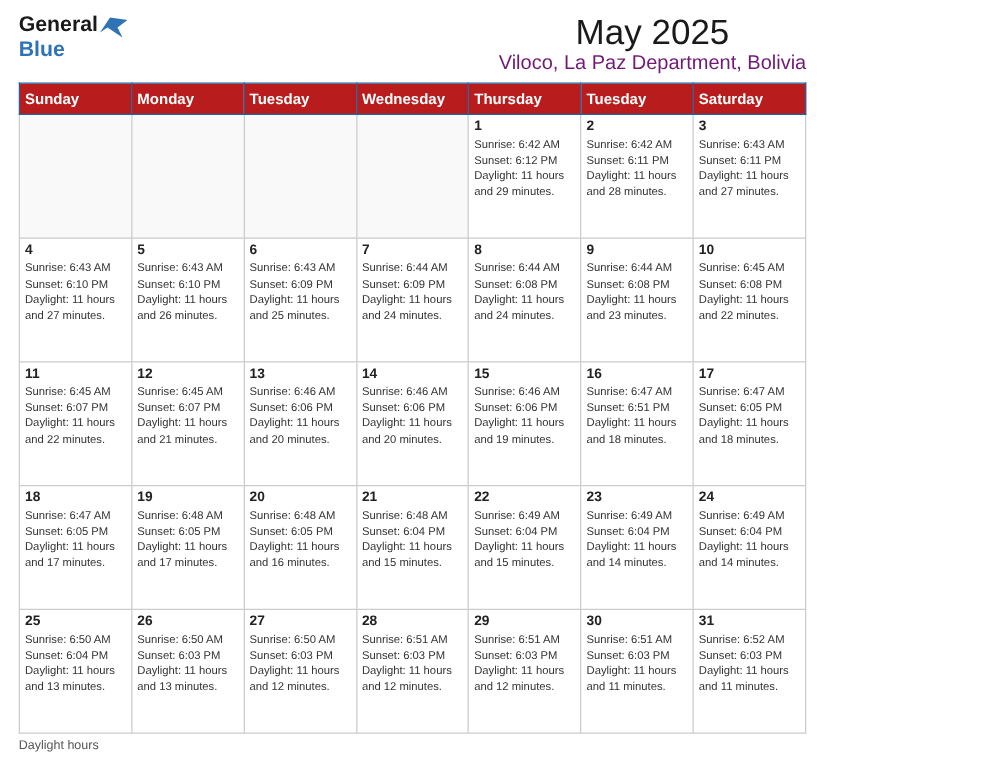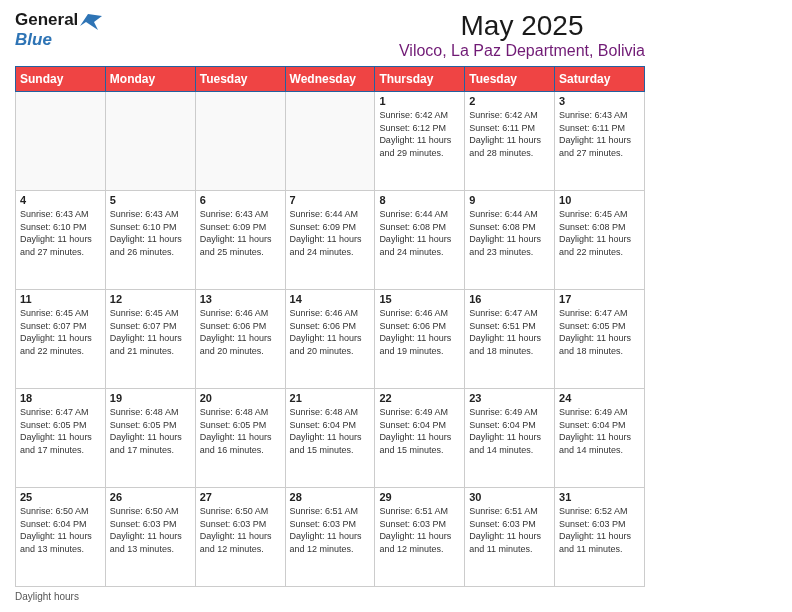--- a/index.html
+++ b/index.html
@@ -40,21 +40,21 @@
       color: #701a75;
     }
     .calendar {
       flex: 1;
       border: 1px solid #ccc;
       border-collapse: collapse;
       width: 100%;
       table-layout: fixed;
     }
     .calendar th {
-      background: #ef4444;
+      background: #b91c1c;
       color: #fff;
       font-size: 12px;
       font-weight: bold;
       padding: 5px 4px;
       text-align: left;
       border: 1px solid #2361a0;
     }
     .calendar td {
       border: 1px solid #ccc;
       vertical-align: top;
@@ -88,21 +88,21 @@
 
 <div class="page">
   <div class="header">
     <div class="logo">
       <div>
         <div style="font-size:17px;font-weight:bold;color:#1a1a1a;line-height:1.15;">
           General<svg width="22" height="18" viewBox="0 0 22 18" style="display:inline-block;vertical-align:middle;margin-left:2px">
               <polygon points="8,2 22,4 14,10 18,18 6,10 0,14" fill="#2e74b5"></polygon>
             </svg>
         </div>
-        <div style="font-size:17px;font-weight:bold;color:#2e74b5;line-height:1.15;font-style:italic;">Blue</div>
+        <div style="font-size:17px;font-weight:bold;color:#2e74b5;line-height:1.15;">Blue</div>
       </div>
     </div>
     <div class="title-block">
       <div class="month-title">May 2025</div>
       <div class="location-title">Viloco, La Paz Department, Bolivia</div>
     </div>
   </div>
 
   <table class="calendar">
     <thead>

